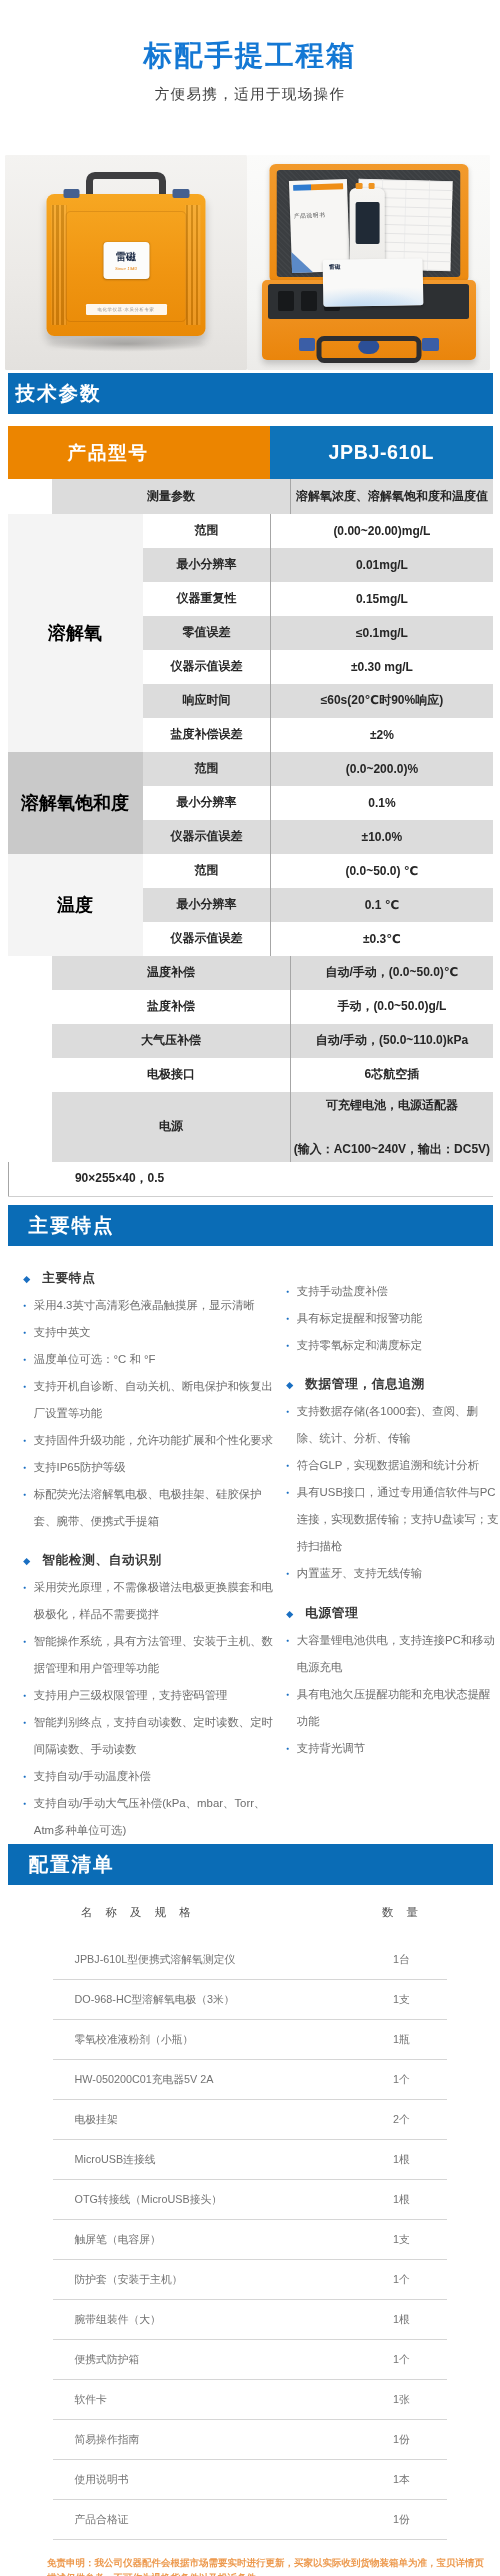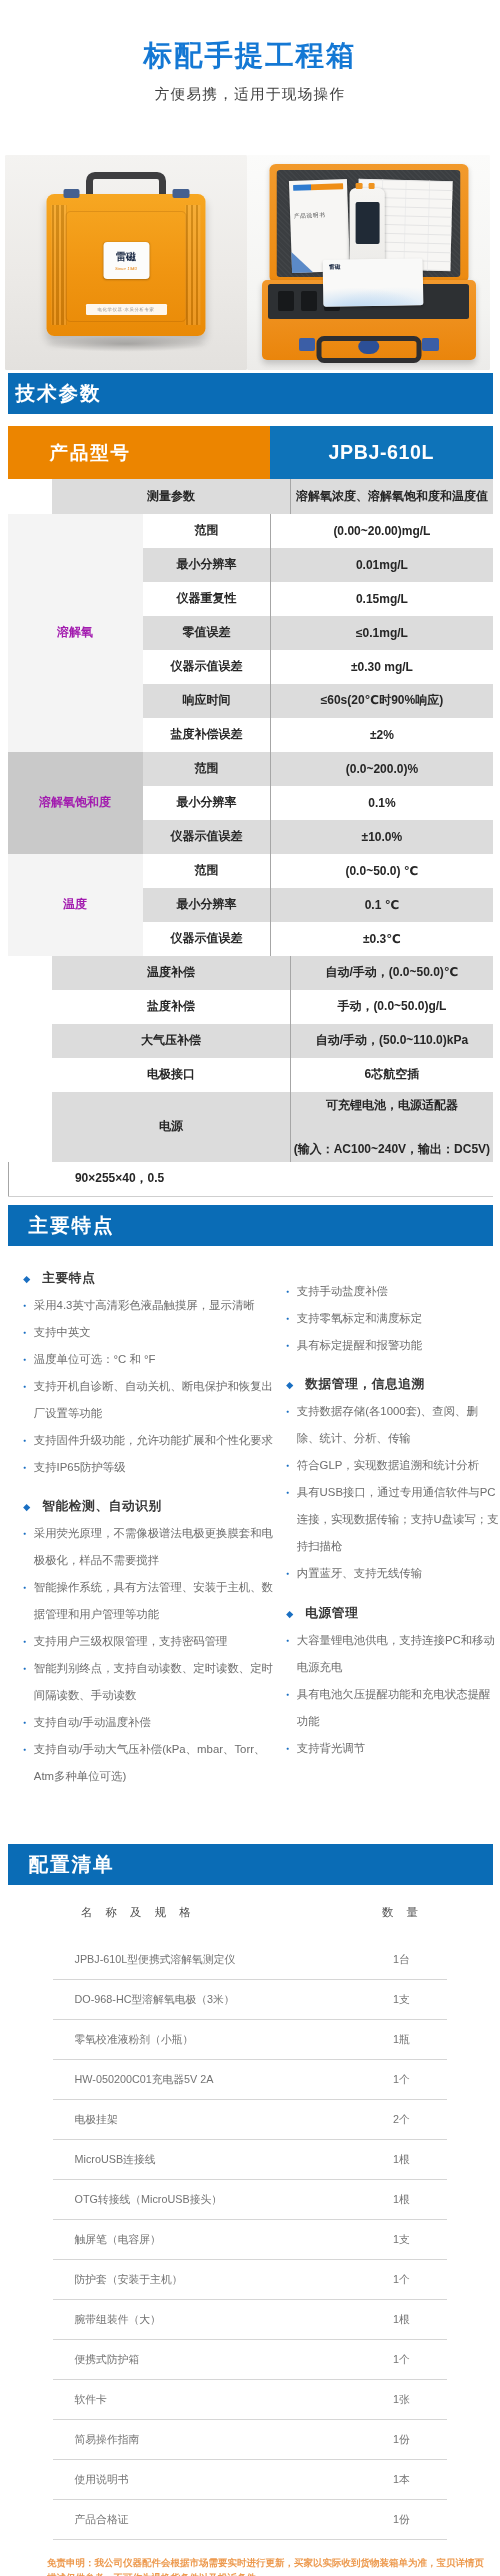--- a/index.html
+++ b/index.html
@@ -82,34 +82,34 @@
   
   .banner{margin:0 7px 0 7.6px;height:41px;background:#0a6cb6;color:#fff;display:flex;align-items:center;
     padding-left:21px;box-sizing:border-box;font-size:19.6px;font-weight:bold;letter-spacing:1.9px;}
   .banner-tech{margin-top:3.2px;padding-left:8px;}
   .banner-feat{margin-top:8.2px;}
 
   
   .spec{margin:11.4px 7px 0 7.6px;width:485px;border-bottom:0.6px solid #cfcfcf;}
   .sheader{display:flex;height:53px;}
   .h-left{width:263px;background:#ec8500;color:#fff;display:flex;align-items:center;
-    padding-left:42px;box-sizing:border-box;font-size:18.4px;font-weight:bold;letter-spacing:1.9px;}
+    padding-left:60px;box-sizing:border-box;font-size:18.4px;font-weight:bold;letter-spacing:1.9px;}
   .h-right{width:223px;background:#0e73b9;color:#fff;display:flex;align-items:center;justify-content:center;
     font-size:19.6px;font-weight:bold;letter-spacing:0.6px;}
   .srow{display:flex;}
   .h53{height:34px;} .h55{height:35px;} .h111{height:70px;}
   .cell{display:flex;align-items:center;justify-content:center;box-sizing:border-box;
     font-size:12px;font-weight:600;color:#262626;text-align:center;}
   .lab415{width:263px;margin-left:44px;}
   .p202{width:128px;}
   .v352{width:223px;border-left:0.6px solid #a6a6a6;}
   .bg-g{background:#dcdcdc;} .bg-w{background:#fff;}
   .group{position:relative;}
   .gcat{position:absolute;left:0;top:0;bottom:0;width:135px;display:flex;align-items:center;justify-content:center;
-    font-size:12px;font-weight:600;color:#a21caf;}
+    font-size:18px;font-weight:600;color:#000000;}
   .cat-light{background:#f4f4f4;} .cat-dark{background:#c9c9c9;}
   .group .srow{margin-left:135px;}
   .vcol{flex-direction:column;row-gap:15px;gap:32px;}
   .vcol span{line-height:1;}
 
   
   .features{display:flex;height:598px;box-sizing:border-box;}
   .fcol{box-sizing:border-box;}
   .fcol-l{width:272px;padding:19px 0 0 23px;}
   .fcol-r{width:228px;padding:32px 0 0 14px;}
@@ -309,35 +309,36 @@
     <div class="fh">
         <span class="diamond">◆</span>
         <span>主要特点</span>
       </div>
     <div class="fitem"><span class="dot">●</span><span>采用4.3英寸高清彩色液晶触摸屏，显示清晰</span></div>
     <div class="fitem"><span class="dot">●</span><span>支持中英文</span></div>
     <div class="fitem"><span class="dot">●</span><span>温度单位可选：°C 和 °F</span></div>
     <div class="fitem"><span class="dot">●</span><span>支持开机自诊断、自动关机、断电保护和恢复出厂设置等功能</span></div>
     <div class="fitem"><span class="dot">●</span><span>支持固件升级功能，允许功能扩展和个性化要求</span></div>
     <div class="fitem"><span class="dot">●</span><span>支持IP65防护等级</span></div>
+    <div class="fitem"><span class="dot">●</span><span>标配荧光法溶解氧电极、电极挂架、硅胶保护套、腕带、便携式手提箱</span></div>
     <div class="fh">
         <span class="diamond">◆</span>
         <span>智能检测、自动识别</span>
       </div>
     <div class="fitem"><span class="dot">●</span><span>采用荧光原理，不需像极谱法电极更换膜套和电极极化，样品不需要搅拌</span></div>
     <div class="fitem"><span class="dot">●</span><span>智能操作系统，具有方法管理、安装于主机、数据管理和用户管理等功能</span></div>
     <div class="fitem"><span class="dot">●</span><span>支持用户三级权限管理，支持密码管理</span></div>
     <div class="fitem"><span class="dot">●</span><span>智能判别终点，支持自动读数、定时读数、定时间隔读数、手动读数</span></div>
     <div class="fitem"><span class="dot">●</span><span>支持自动/手动温度补偿</span></div>
     <div class="fitem"><span class="dot">●</span><span>支持自动/手动大气压补偿(kPa、mbar、Torr、Atm多种单位可选)</span></div>
   </div>
   <div class="fcol fcol-r">
     <div class="fitem"><span class="dot">●</span><span>支持手动盐度补偿</span></div>
+    <div class="fitem"><span class="dot">●</span><span>具有标定提醒和报警功能</span></div>
     <div class="fitem"><span class="dot">●</span><span>支持零氧标定和满度标定</span></div>
-    <div class="fitem"><span class="dot">●</span><span>具有标定提醒和报警功能</span></div>
     <div class="fh">
         <span class="diamond">◆</span>
         <span>数据管理，信息追溯</span>
       </div>
     <div class="fitem"><span class="dot">●</span><span>支持数据存储(各1000套)、查阅、删除、统计、分析、传输</span></div>
     <div class="fitem"><span class="dot">●</span><span>符合GLP，实现数据追溯和统计分析</span></div>
     <div class="fitem"><span class="dot">●</span><span>具有USB接口，通过专用通信软件与PC连接，实现数据传输；支持U盘读写；支持扫描枪</span></div>
     <div class="fitem"><span class="dot">●</span><span>内置蓝牙、支持无线传输</span></div>
     <div class="fh">
         <span class="diamond">◆</span>

